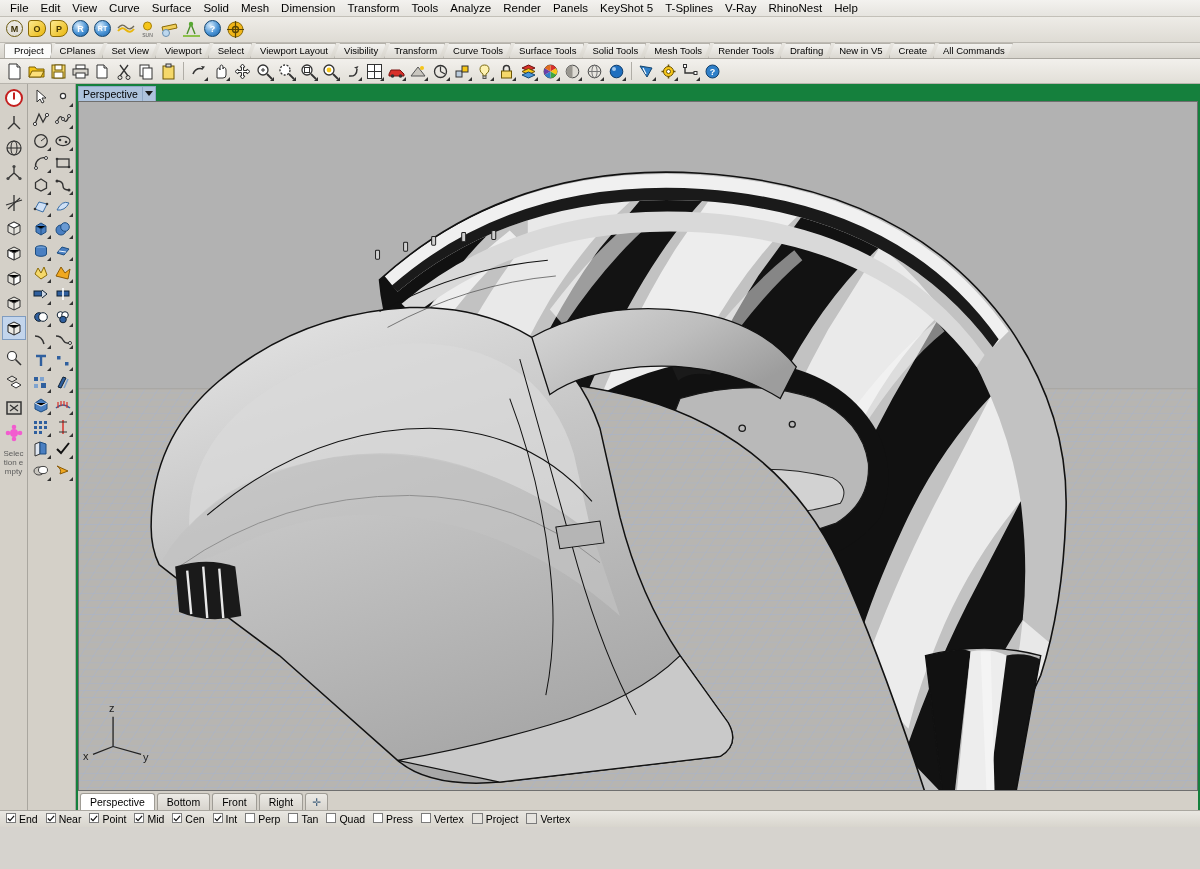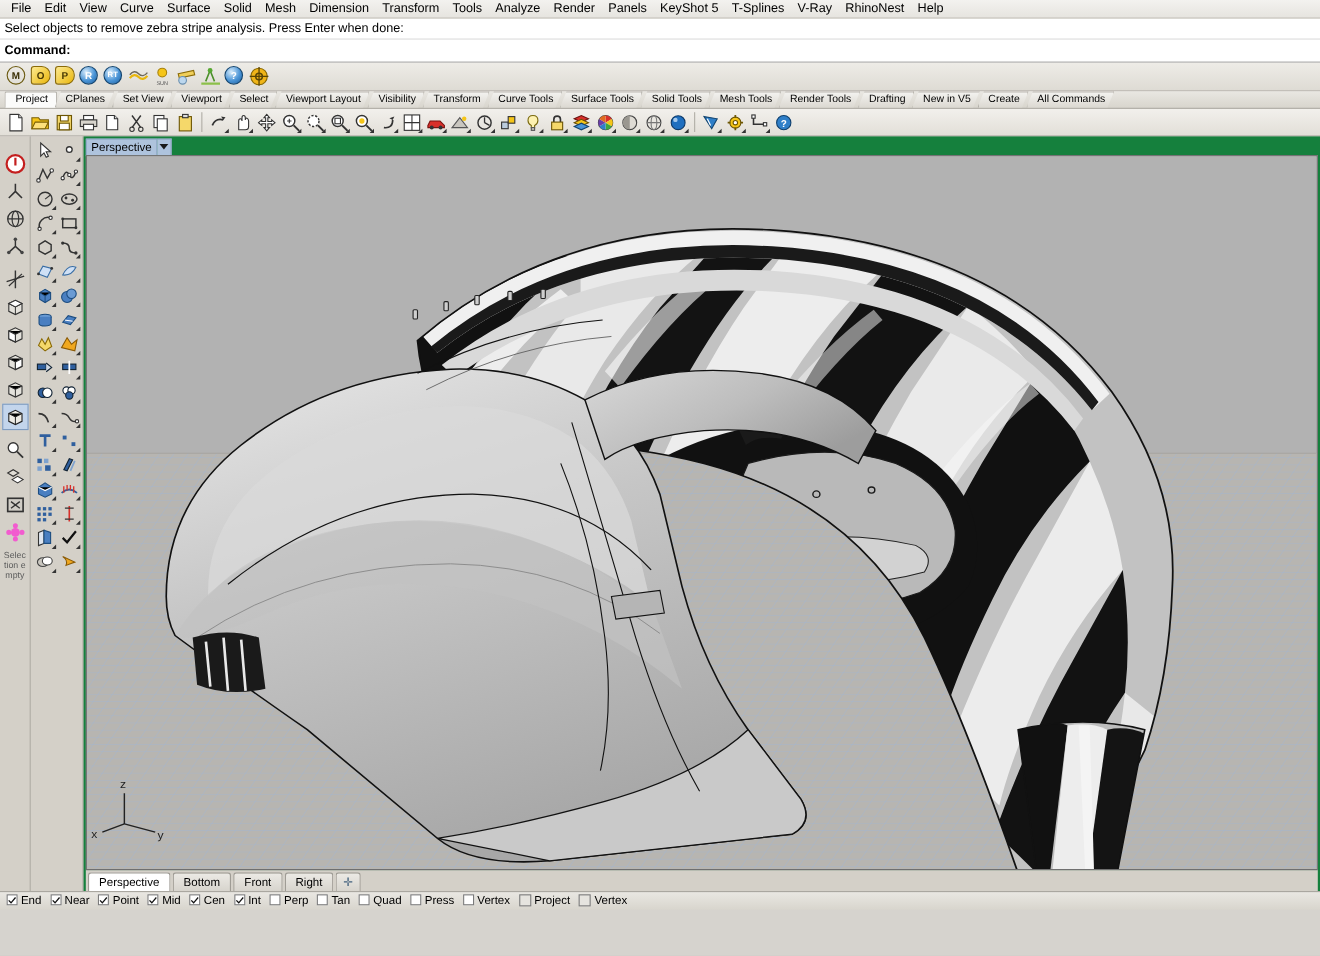--- a/index.html
+++ b/index.html
@@ -62,21 +62,21 @@
         display: flex; align-items: center; justify-content: center; }
   .ti .fly { position: absolute; right: 1px; bottom: 1px; width: 0; height: 0;
              border-left: 4px solid transparent; border-bottom: 4px solid #333; }
   .sep { width: 1px; height: 18px; background: #b0ada6; margin: 0 3px; }
 
   
   .body { flex: 1 1 auto; display: flex; min-height: 0; }
 
   
   .side { flex: 0 0 28px; background: #d4d0c8; display: flex; flex-direction: column;
-          align-items: center; padding-top: 13px; border-right: 1px solid #a9a69f; }
+          align-items: center; padding-top: 2px; border-right: 1px solid #a9a69f; }
   .sbtn { width: 24px; height: 24px; margin-bottom: 1px; display: flex; align-items: center;
           justify-content: center; cursor: pointer; border: 1px solid transparent; }
   .sbtn.on { background: #c3d5ec; border: 1px solid #7f9cc0; }
   .sgap { height: 5px; }
   .seltext { font-size: 8px; color: #5b5b5b; text-align: center; line-height: 9px;
              width: 22px; word-break: break-all; margin-top: 3px; }
 
   
   .palette { flex: 0 0 48px; background: #d4d0c8; display: flex; flex-wrap: wrap;
              align-content: flex-start; padding: 2px 0 0 2px; border-right: 1px solid #a9a69f; }
@@ -138,24 +138,20 @@
       <div class="menu-item">Analyze</div>
       <div class="menu-item">Render</div>
       <div class="menu-item">Panels</div>
       <div class="menu-item">KeyShot 5</div>
       <div class="menu-item">T-Splines</div>
       <div class="menu-item">V-Ray</div>
       <div class="menu-item">RhinoNest</div>
       <div class="menu-item">Help</div>
     </div>
 
-  <div class="cmd-area">
-    <div class="cmd-line">Select objects to remove zebra stripe analysis. Press Enter when done:</div>
-    <div class="cmd-prompt">Command:</div>
-  </div>
 
   <div class="plugin-bar">
     <div class="pic">
         <div class="circ">M</div>
       </div>
     <div class="pic">
         <div class="tag">O</div>
       </div>
     <div class="pic">
         <div class="tag">P</div>

